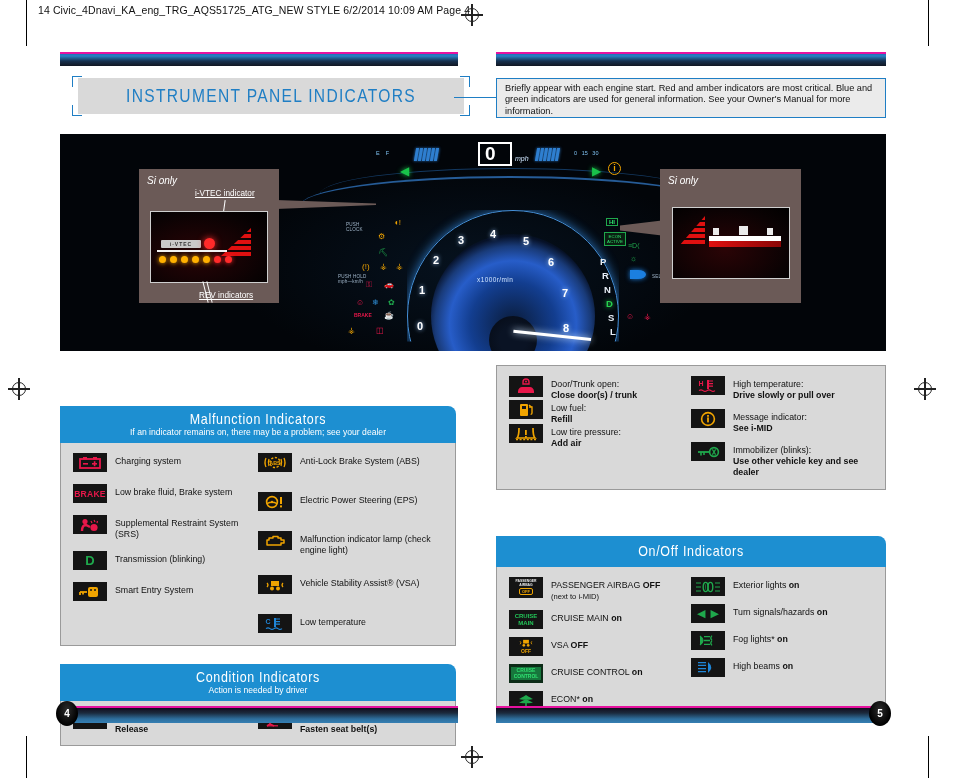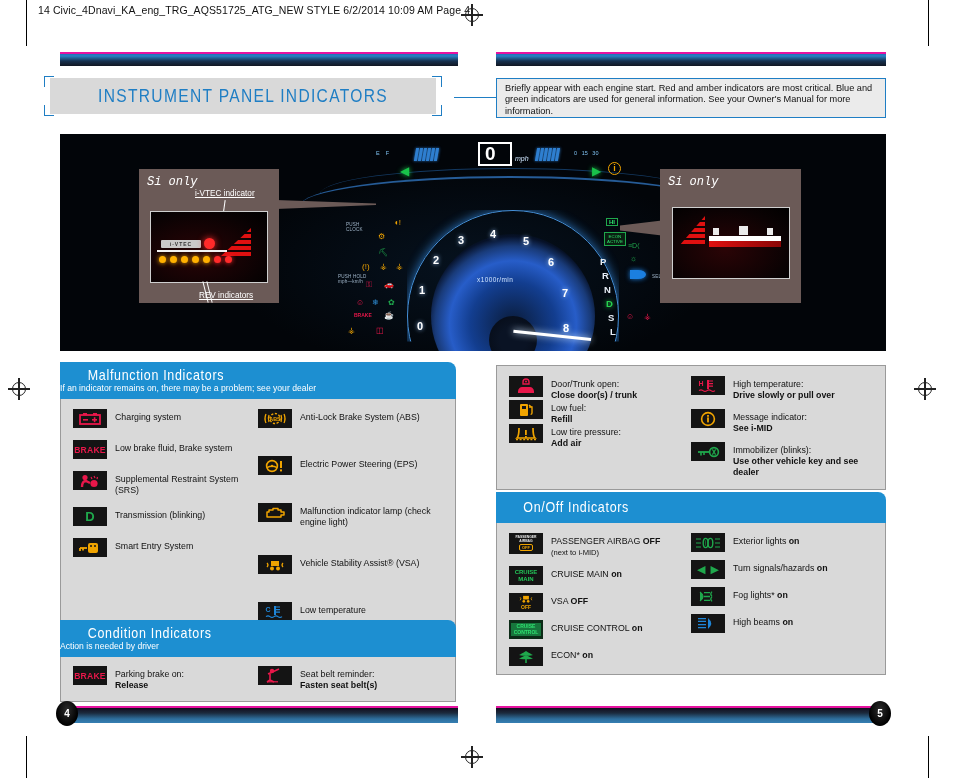--- a/index.html
+++ b/index.html
@@ -30,21 +30,21 @@
     height:14px; width:100%;
     background:
       linear-gradient(to bottom,#e612a0 0px,#e612a0 1.6px,#1d6fb5 1.6px,#2a7fc4 4px,#16314f 9px,#111622 14px);
   }
   .topbar-r { height:14px; width:100%;
     background:
       linear-gradient(to bottom,#e612a0 0px,#e612a0 1.6px,#1d6fb5 1.6px,#2a7fc4 4px,#16314f 9px,#111622 14px);
   }
 
   
-  .title-wrap { position:absolute; left:44px; top:78px; width:398px; height:36px; }
+  .title-wrap { position:absolute; left:72px; top:78px; width:398px; height:36px; }
   .title-box {
     position:absolute; left:6px; top:0; width:386px; height:36px;
     background:#d9d9d9;
   }
   .title-text {
     position:absolute; left:0; top:0; width:386px; height:36px;
     display:flex; align-items:center; justify-content:center;
     color:#1f7ec4; font-size:19px; letter-spacing:1.6px;
     font-family:"Liberation Sans Narrow","Liberation Sans", sans-serif;
     transform:scaleX(0.82); transform-origin:center;
@@ -120,33 +120,34 @@
   .tt { position:absolute; font-size:8px; }
   .ttxt { position:absolute; color:#9fb4c8; font-size:4.6px; letter-spacing:.2px; line-height:5px;}
   
   .prnd { position:absolute; color:#e7eef6; font-size:9.5px; font-weight:700; }
   .prnd.on { color:#27d04f; text-shadow:0 0 5px #27d04f; }
 
   
   .si-box { position:absolute; background:#6b5a57; }
   .si-left { left:79px; top:35px; width:140px; height:134px; }
   .si-right { left:600px; top:35px; width:141px; height:134px; }
-  .si-label { position:absolute; left:8px; top:6px; color:#fff; font-size:12px; font-style:italic;font-family:Liberation Mono, monospace; }
+  .si-label { position:absolute; left:8px; top:6px; color:#fff; font-size:10px; font-style:italic; }
   .si-photo { position:absolute; border:1.2px solid #cfcfcf; background:#0a0305; overflow:hidden; }
   .si-photo-l { left:11px; top:42px; width:118px; height:72px; }
   .si-photo-r { left:12px; top:38px; width:118px; height:72px; }
   .callout-txt { position:absolute; color:#fff; font-size:8.2px; white-space:nowrap;text-decoration:underline; }
   .leader { position:absolute; background:#fff; width:1.1px; }
   .connector-wedge { position:absolute; background:#6b5a57; }
 
   
   .panel { position:absolute; }
   .panel-head {
-    background:#1d8fd1; color:#fff; padding:5px 0 6px;
+    background:#1d8fd1; color:#fff; text-align:center; padding:5px 0 6px;
     border-radius:0 8px 0 0;
+    margin-top:44px;
   }
   .panel-head h2 {
     font-size:14.5px; font-weight:400; letter-spacing:.8px; line-height:16px;
     font-family:"Liberation Sans Narrow","Liberation Sans", sans-serif;
     transform:scaleX(0.86); 
   }
   .panel-head p { font-size:8.6px; line-height:10px; margin-top:0px; }
   .panel-body {
     background:#d9d9d9; border:1px solid #9a9a9a; border-top:none;
   }
@@ -426,21 +427,21 @@
                 <circle cx="17" cy="5" r="1" fill="#141414"></circle>
                 <path d="M2 7 L9 7" stroke="#f0a400" stroke-width="1.8"></path>
                 <path d="M2 7 L2 10" stroke="#f0a400" stroke-width="1.8"></path>
                 <path d="M5 7 L5 9.6" stroke="#f0a400" stroke-width="1.8"></path>
               </svg>
           </div>
           <div class="lbl">Smart Entry System</div>
         </div>
       </div>
 
-      <div class="col" style="display:flex;flex-direction:column;gap:28px;">
+      <div class="col" style="display:flex;flex-direction:column;gap:20px;">
 
         <div class="row">
           <div class="ico">
             <svg width="24" height="15" viewBox="0 0 24 15">
                 <circle cx="12" cy="7.5" r="5" fill="none" stroke="#f0a400" stroke-width="1.4" stroke-dasharray="2.2 1.6"></circle>
                 <text x="12" y="10" font-size="5.4" fill="#f0a400" text-anchor="middle" font-family="Liberation Sans, sans-serif" font-weight="700">ABS</text>
                 <path d="M3 3 Q1 7.5 3 12 M6 4 Q4.6 7.5 6 11" stroke="#f0a400" stroke-width="1.3" fill="none"></path>
                 <path d="M21 3 Q23 7.5 21 12 M18 4 Q19.4 7.5 18 11" stroke="#f0a400" stroke-width="1.3" fill="none"></path>
               </svg>
           </div>

